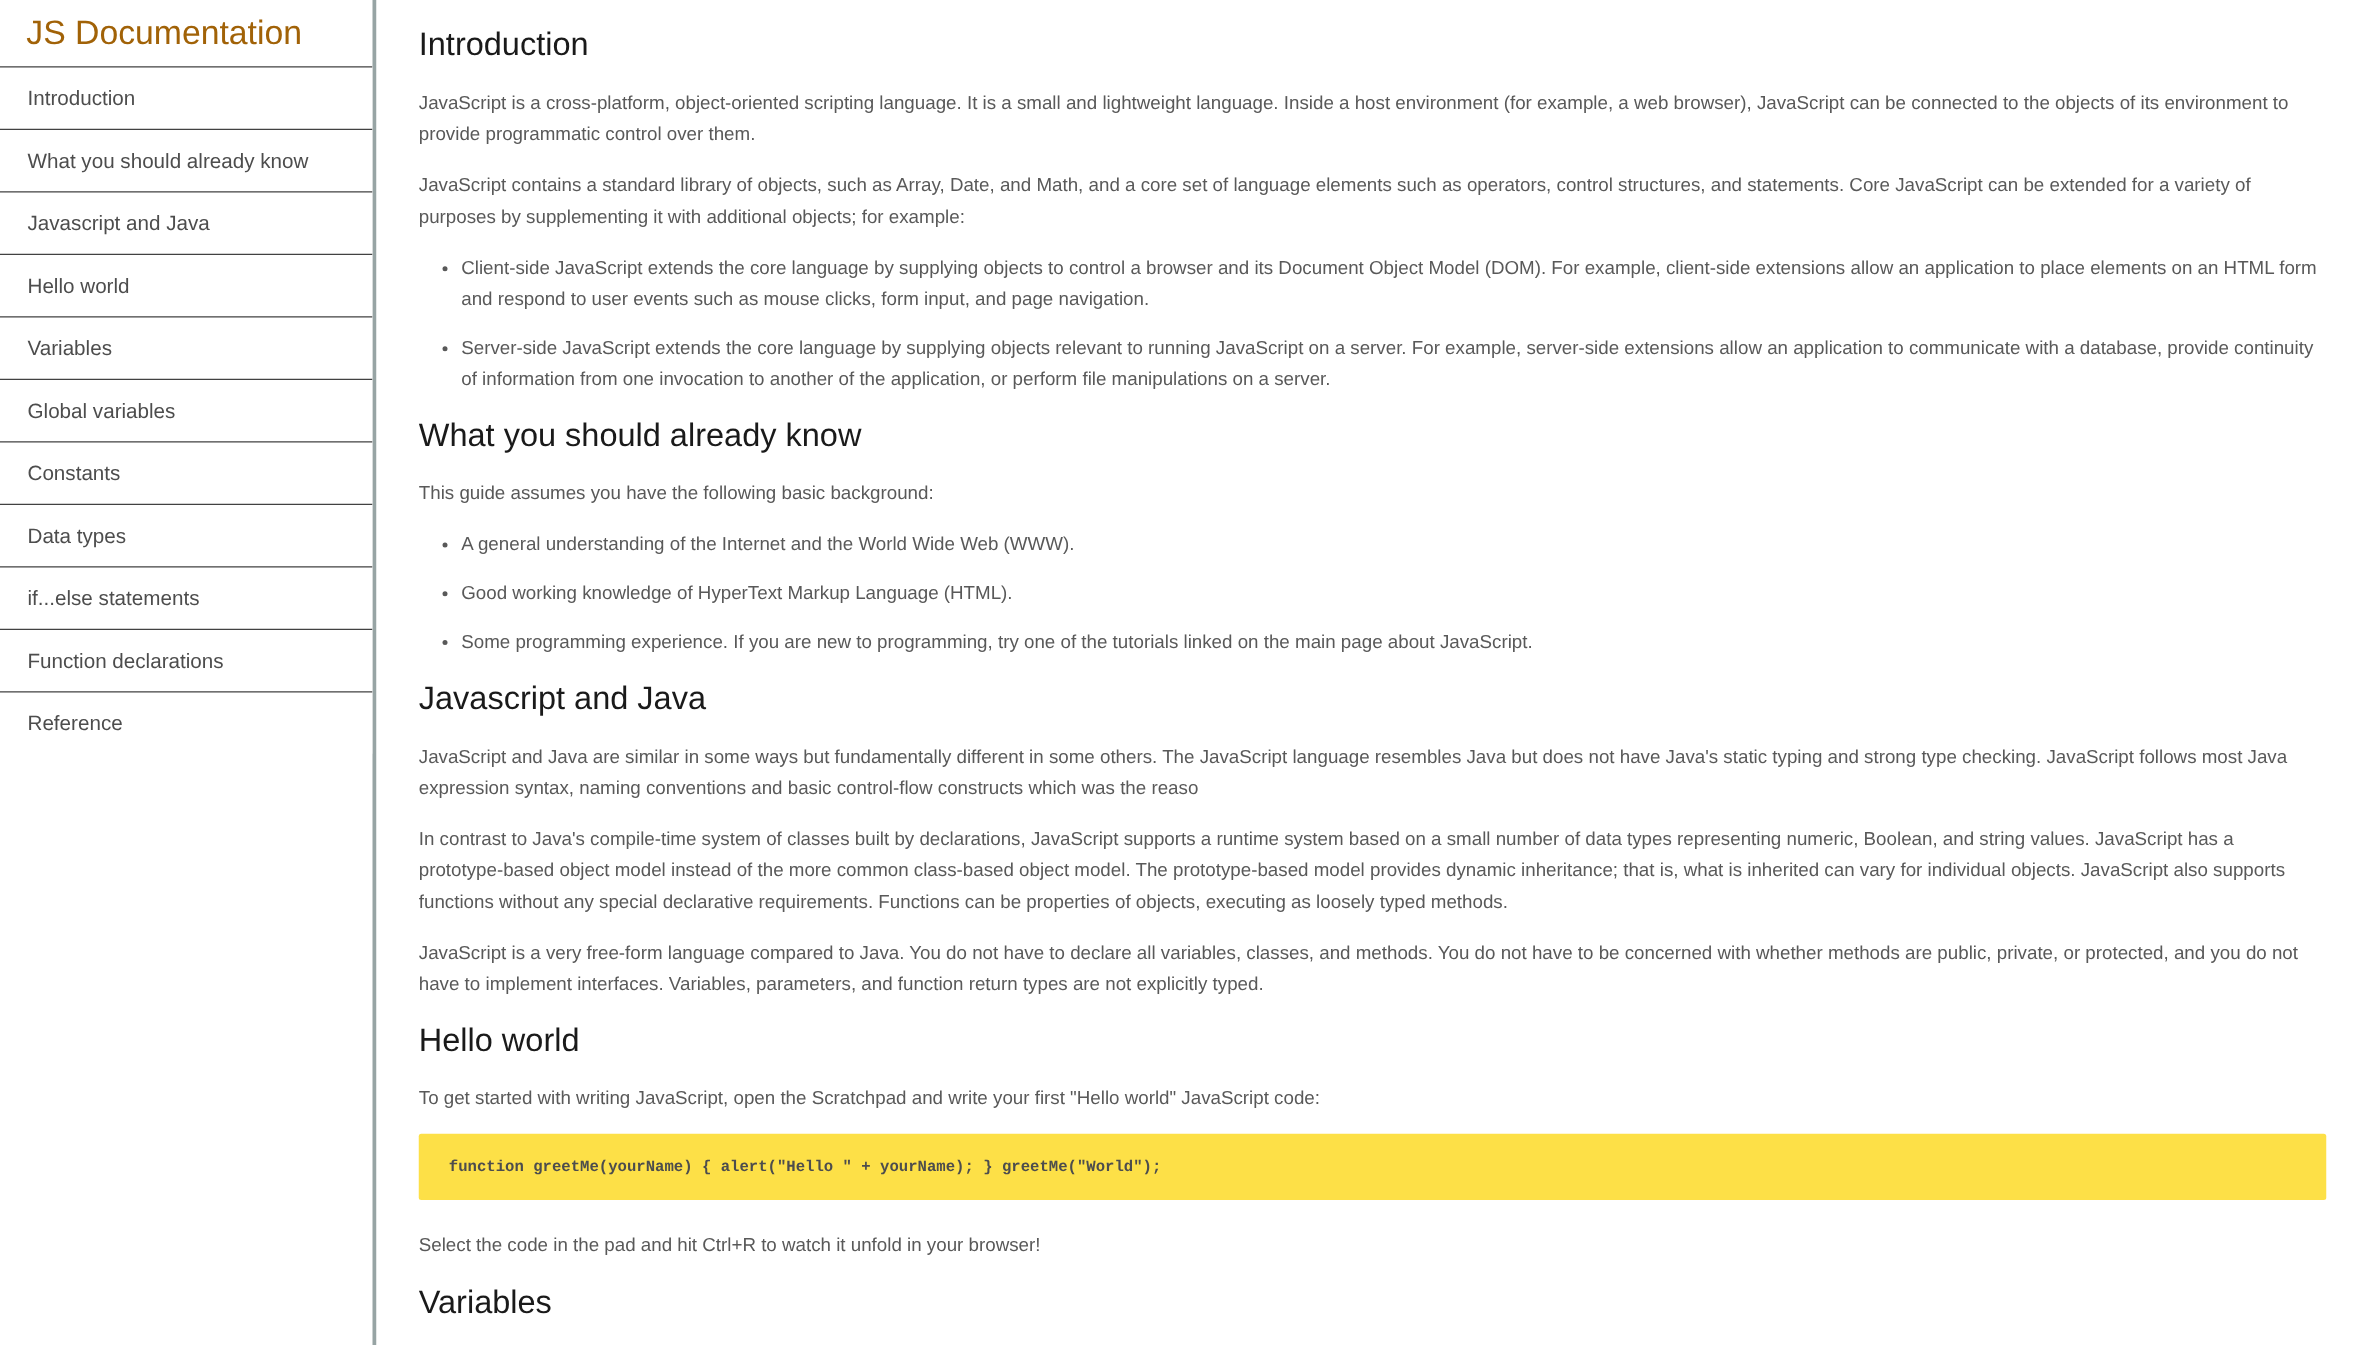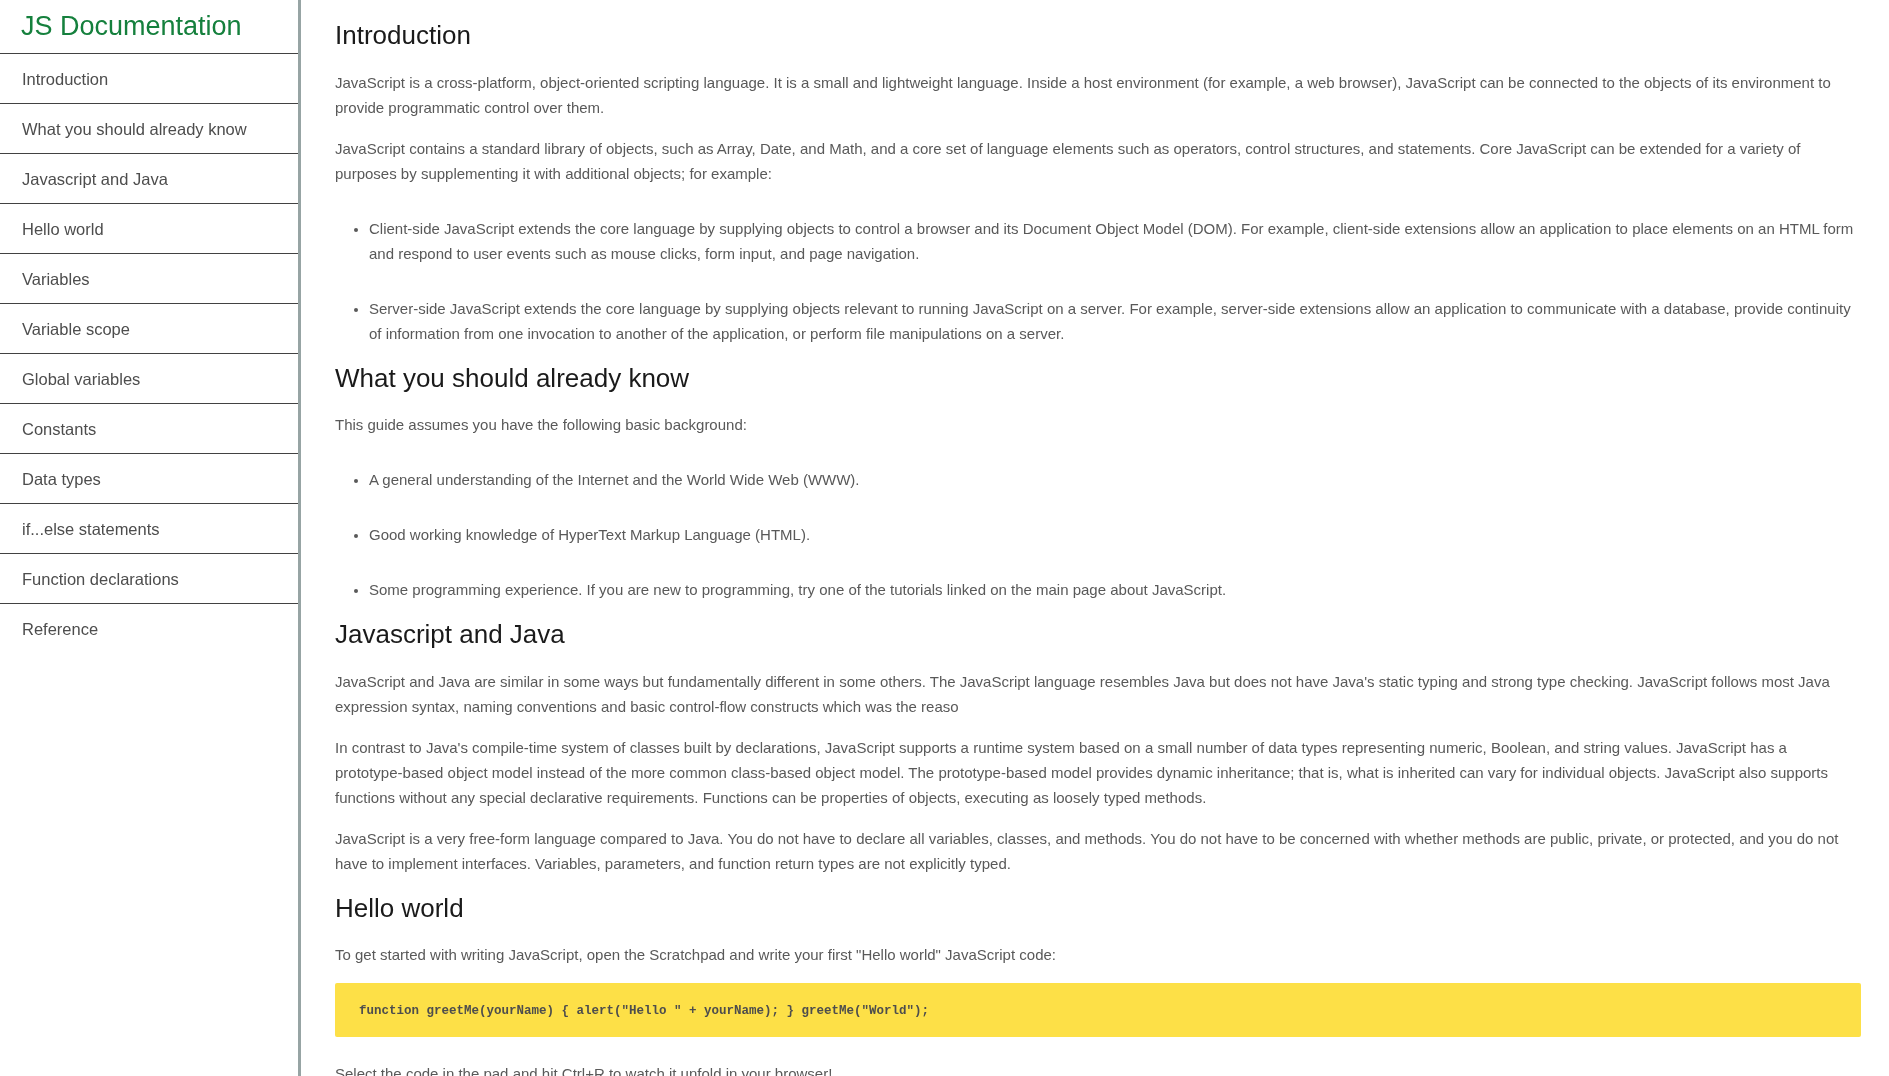--- a/index.html
+++ b/index.html
@@ -33,21 +33,21 @@
     overflow: hidden;
   }
 
   .nav-header {
     height: 53px;
     display: flex;
     align-items: center;
     padding: 0 0 0 21px;
     font-size: 27px;
     font-weight: 400;
-    color: #15803d;
+    color: #a16207;
     letter-spacing: 0px;
     white-space: nowrap;
   }
 
   .nav-list {
     list-style: none;
     margin: 0;
     padding: 0;
   }
 
@@ -98,21 +98,20 @@
     margin: 0 0 16px 0;
     padding-left: 34px;
     list-style: disc;
   }
   ul.bullets li {
     font-size: 15px;
     line-height: 25px;
     color: #595959;
     margin-bottom: 14px;
     max-width: 1500px;
-    margin-top: 30px;
   }
   ul.bullets li:last-child { margin-bottom: 0; }
   ul.bullets li::marker { color: #595959; font-size: 13px; }
 
   .code-block {
     background: #fde047;
     border-radius: 2px;
     padding: 17px 24px;
     margin: 16px 0 24px 0;
     overflow-x: hidden;
@@ -141,23 +140,20 @@
           <a class="nav-item" href="#what-you-should-already-know">What you should already know</a>
         </li>
       <li>
           <a class="nav-item" href="#javascript-and-java">Javascript and Java</a>
         </li>
       <li>
           <a class="nav-item" href="#hello-world">Hello world</a>
         </li>
       <li>
           <a class="nav-item" href="#variables">Variables</a>
-        </li>
-      <li>
-          <a class="nav-item" href="#variable-scope">Variable scope</a>
         </li>
       <li>
           <a class="nav-item" href="#global-variables">Global variables</a>
         </li>
       <li>
           <a class="nav-item" href="#constants">Constants</a>
         </li>
       <li>
           <a class="nav-item" href="#data-types">Data types</a>
         </li>

